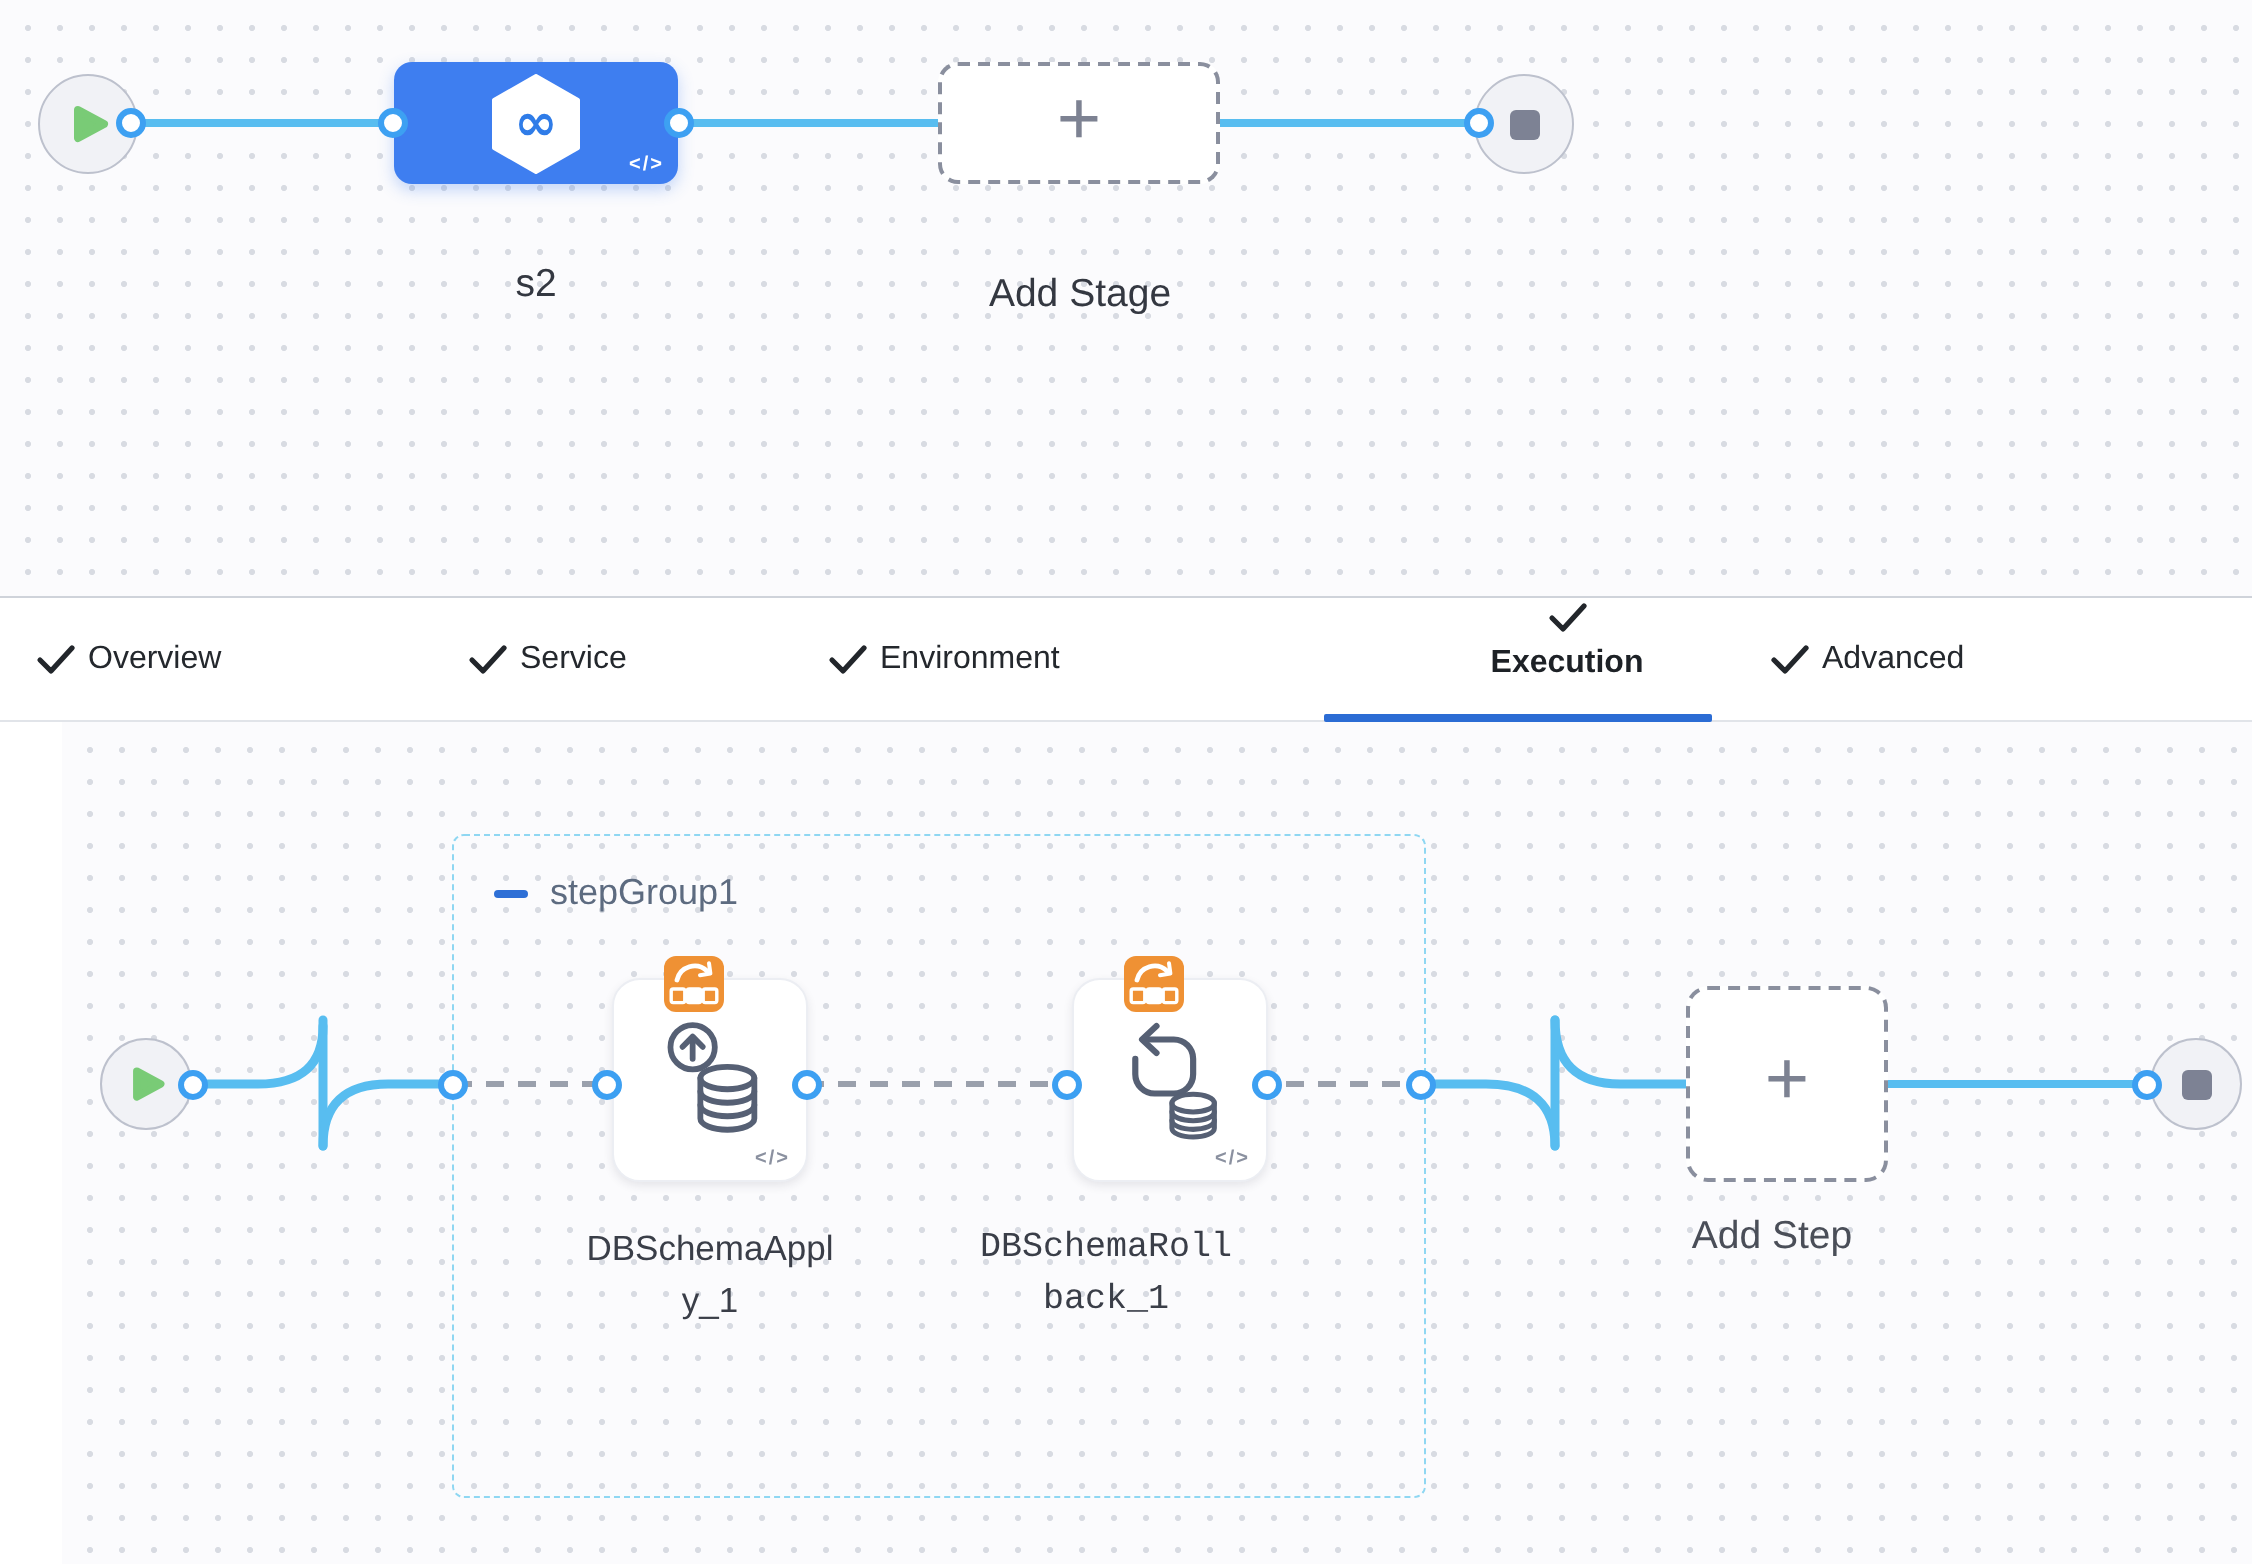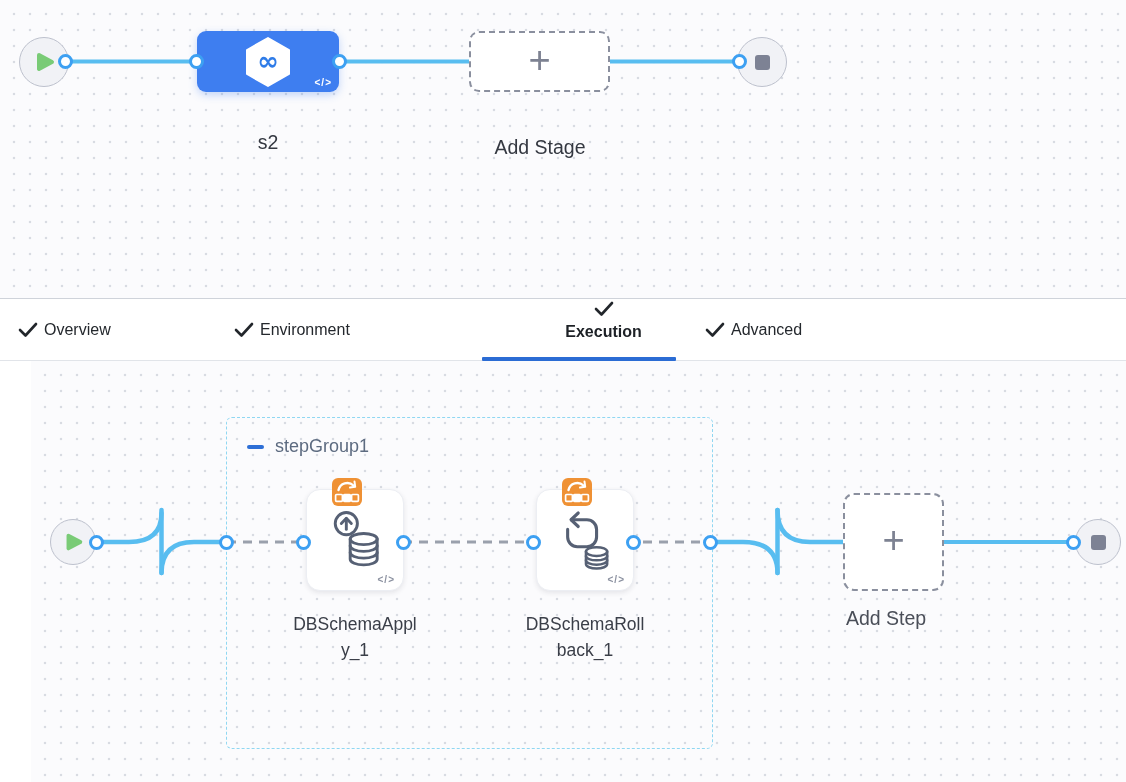--- a/index.html
+++ b/index.html
@@ -122,20 +122,28 @@
 
 <div class="tabbar">
   <div class="tab tab-overview">
     <span class="chk">
       <svg width="22" height="19" viewBox="0 0 22 19">
           <polyline points="3,10 8.5,15.5 19,4" fill="none" stroke="#22262b" stroke-width="2.6" stroke-linecap="round" stroke-linejoin="round"></polyline>
         </svg>
     </span>
     <span>Overview</span>
   </div>
+  <div class="tab tab-service">
+    <span class="chk">
+      <svg width="22" height="19" viewBox="0 0 22 19">
+          <polyline points="3,10 8.5,15.5 19,4" fill="none" stroke="#22262b" stroke-width="2.6" stroke-linecap="round" stroke-linejoin="round"></polyline>
+        </svg>
+    </span>
+    <span>Service</span>
+  </div>
   <div class="tab tab-environment">
     <span class="chk">
       <svg width="22" height="19" viewBox="0 0 22 19">
           <polyline points="3,10 8.5,15.5 19,4" fill="none" stroke="#22262b" stroke-width="2.6" stroke-linecap="round" stroke-linejoin="round"></polyline>
         </svg>
     </span>
     <span>Environment</span>
   </div>
   <div class="tab tab-execution tab--active">
     <span class="chk">
@@ -248,15 +256,15 @@
   <div class="port" style="left:58px;   top:173.5px;"></div>
   <div class="port" style="left:188px;  top:173.5px;"></div>
   <div class="port" style="left:265px;  top:173.5px;"></div>
   <div class="port" style="left:365px;  top:173.5px;"></div>
   <div class="port" style="left:495px;  top:173.5px;"></div>
   <div class="port" style="left:595px;  top:173.5px;"></div>
   <div class="port" style="left:672px;  top:173.5px;"></div>
   <div class="port" style="left:1035px; top:173.5px;"></div>
 
   <div class="step-label" style="left:324px;">DBSchemaApply_1</div>
-  <div class="step-label" style="left:554px;">DBSchemaRollback_1</div>
+  <div class="step-label" style="left:522px;font-family:Liberation Mono, monospace;">DBSchemaRollback_1</div>
   <div class="node-label muted" style="left:855px; top:246px;">Add Step</div>
 </div>
 
 </body></html>

